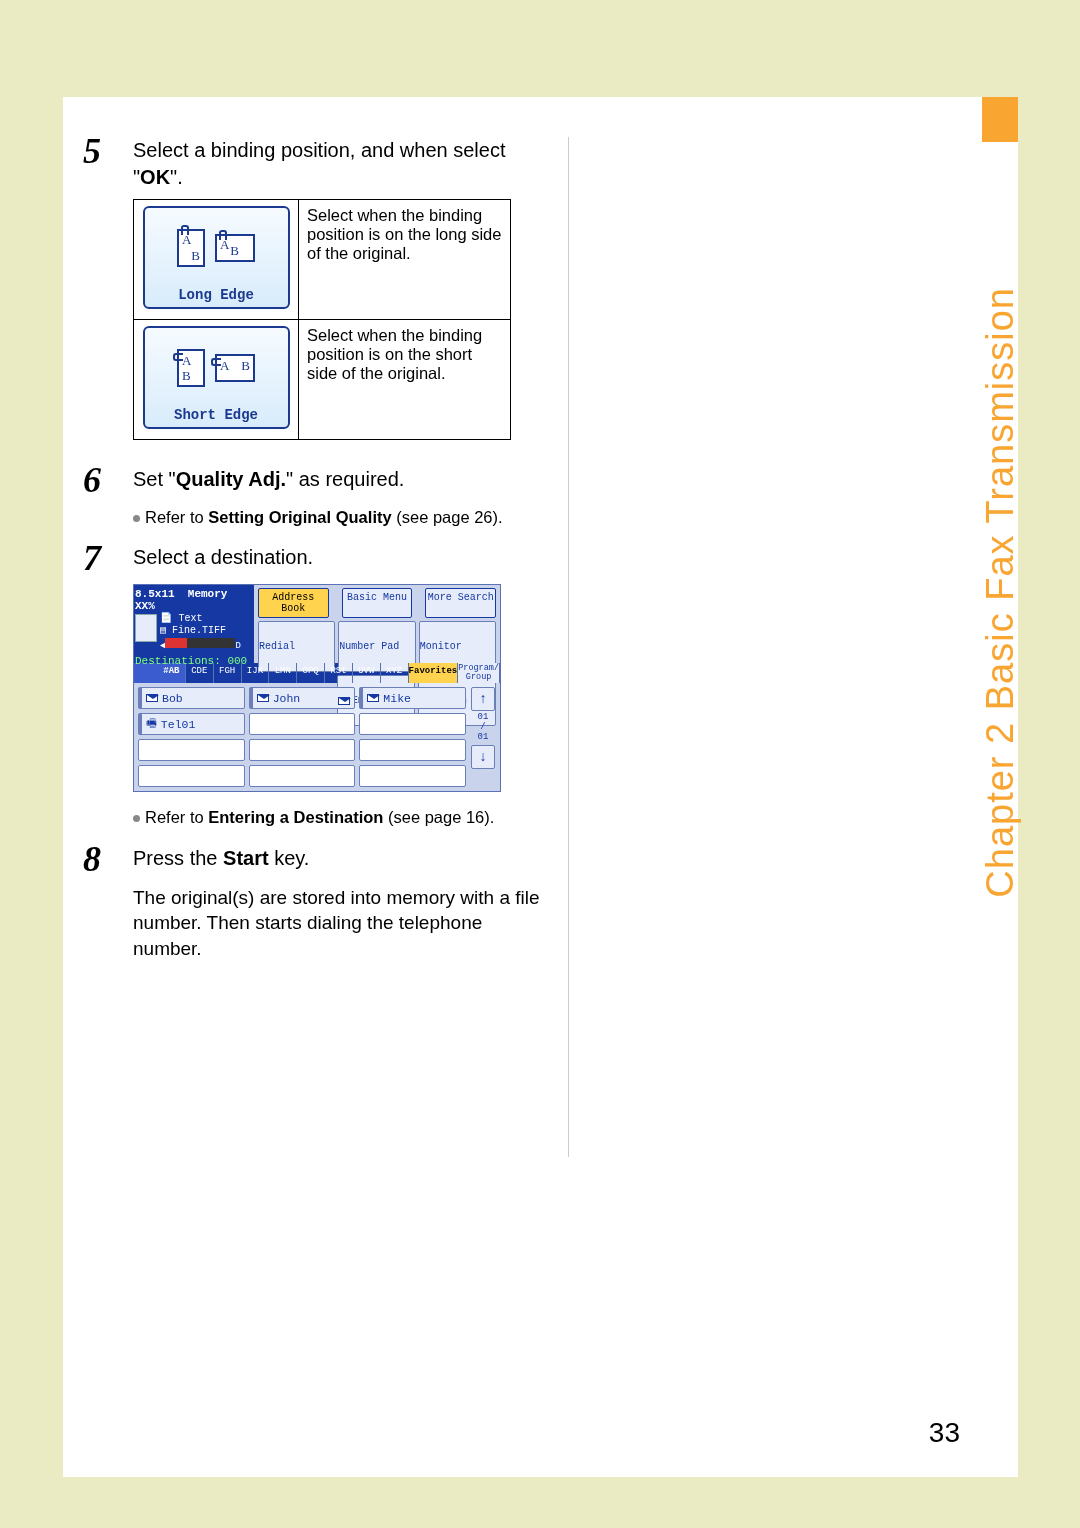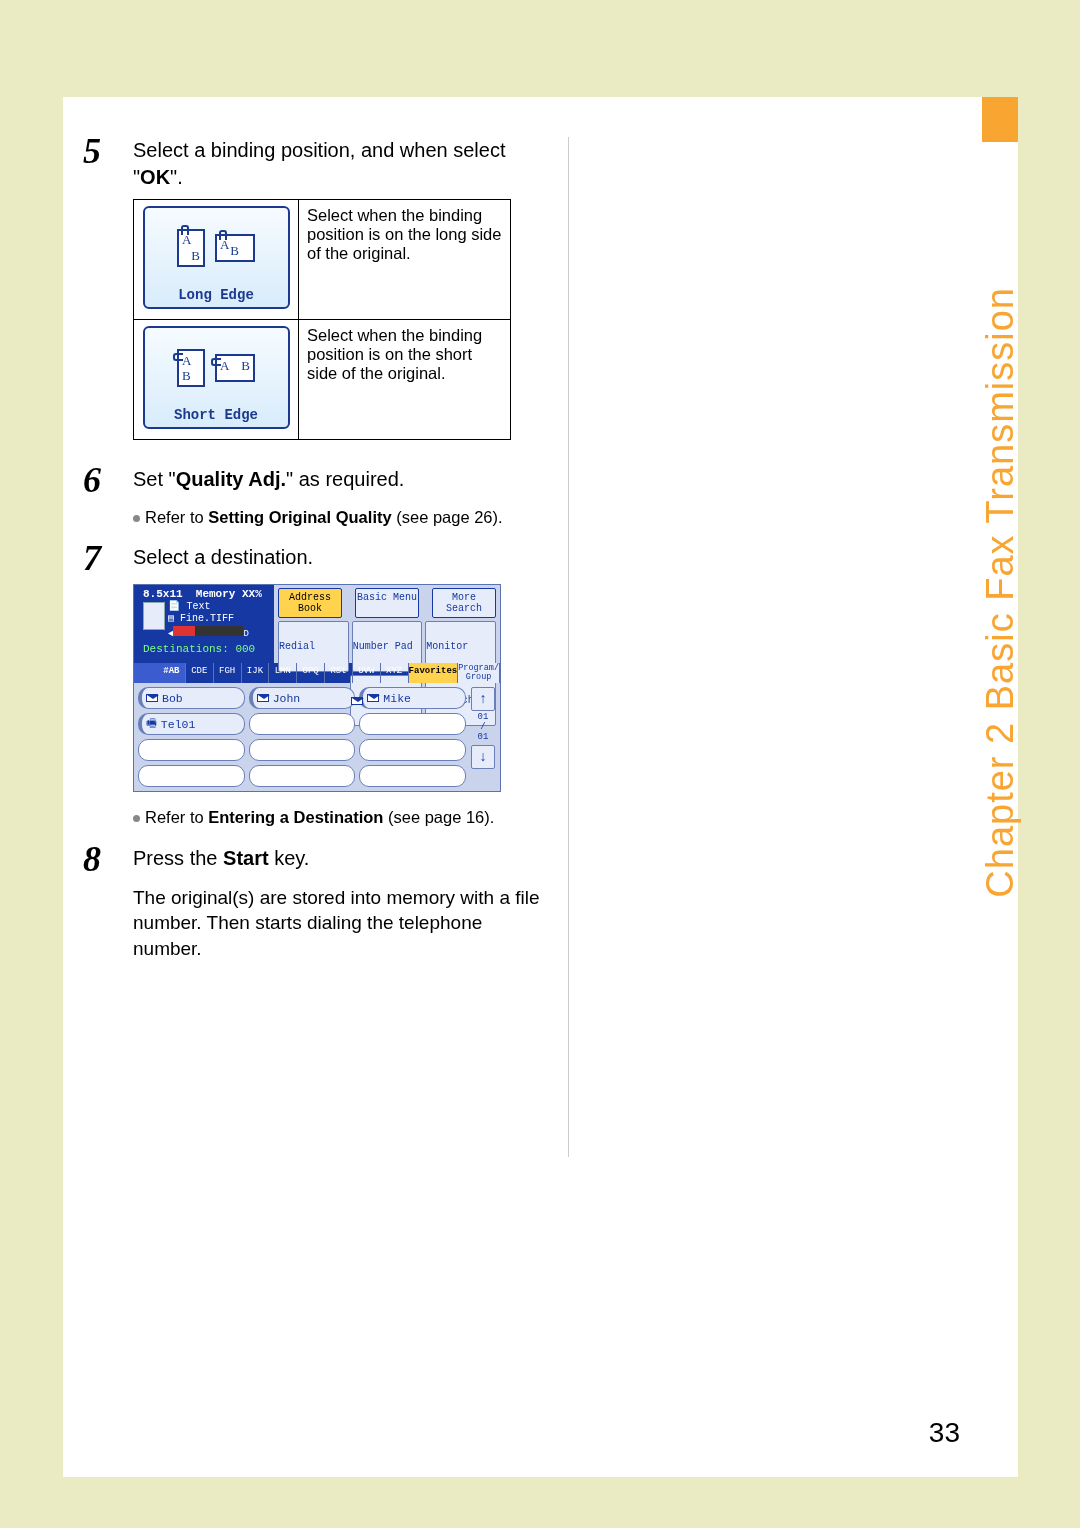--- a/index.html
+++ b/index.html
@@ -175,24 +175,24 @@
     border: 1px solid #5a71b3;
     font-family: "Courier New", monospace;
     font-size: 11.5px;
     background: #c9d4ec;
   }
   .lcd-top {
     display: flex;
     height: 78px;
   }
   .lcd-top-left {
-    width: 140px;
+    width: 120px;
     background: #1538a3;
     color: #fff;
-    padding: 3px 9px;
+    padding: 3px 1px;
     position: relative;
   }
   .lcd-top-left .row1 { font-weight:bold; font-size:11px; }
   .doc-icon {
     display:inline-block; width:22px; height:28px; background:#e6ecf9;
     border:1px solid #8aa; margin-top:2px; vertical-align:top;
   }
   .gauge {
     margin-top:2px; height:10px; width:70px; background:#333;
     display:inline-block; position:relative;
@@ -238,21 +238,21 @@
   .fav { background:#ffd34d; color:#000; flex:1.4; font-weight:bold; }
   .prog { background:#e6ecf9; color:#1538a3; flex:1.4; line-height:1; font-size:8.5px; padding-top:1px; }
   .lcd-body {
     background:#c9d4ec; padding:4px; display:flex; gap:4px;
   }
   .lcd-grid {
     flex:1; display:grid; grid-template-columns:repeat(3,1fr); grid-auto-rows:22px; gap:4px;
   }
   .entry {
     background:#e6ecf9; border:1px solid #6a7fb8; border-left:4px solid #6a7fb8;
-    display:flex; align-items:center; padding-left:4px; color:#1538a3; border-radius:10px;
+    display:flex; align-items:center; padding-left:4px; color:#1538a3; border-radius:2px;
   }
   .entry .mi { margin-right:4px; }
   .entry.empty { background:#fff; border-left:1px solid #6a7fb8; }
   .lcd-scroll {
     width:26px; display:flex; flex-direction:column; gap:2px; align-items:center;
   }
   .arrowbtn {
     width:24px; height:24px; background:#e6ecf9; border:1px solid #6a7fb8;
     display:flex; align-items:center; justify-content:center; color:#1538a3;
     border-radius:2px; font-size:14px;

